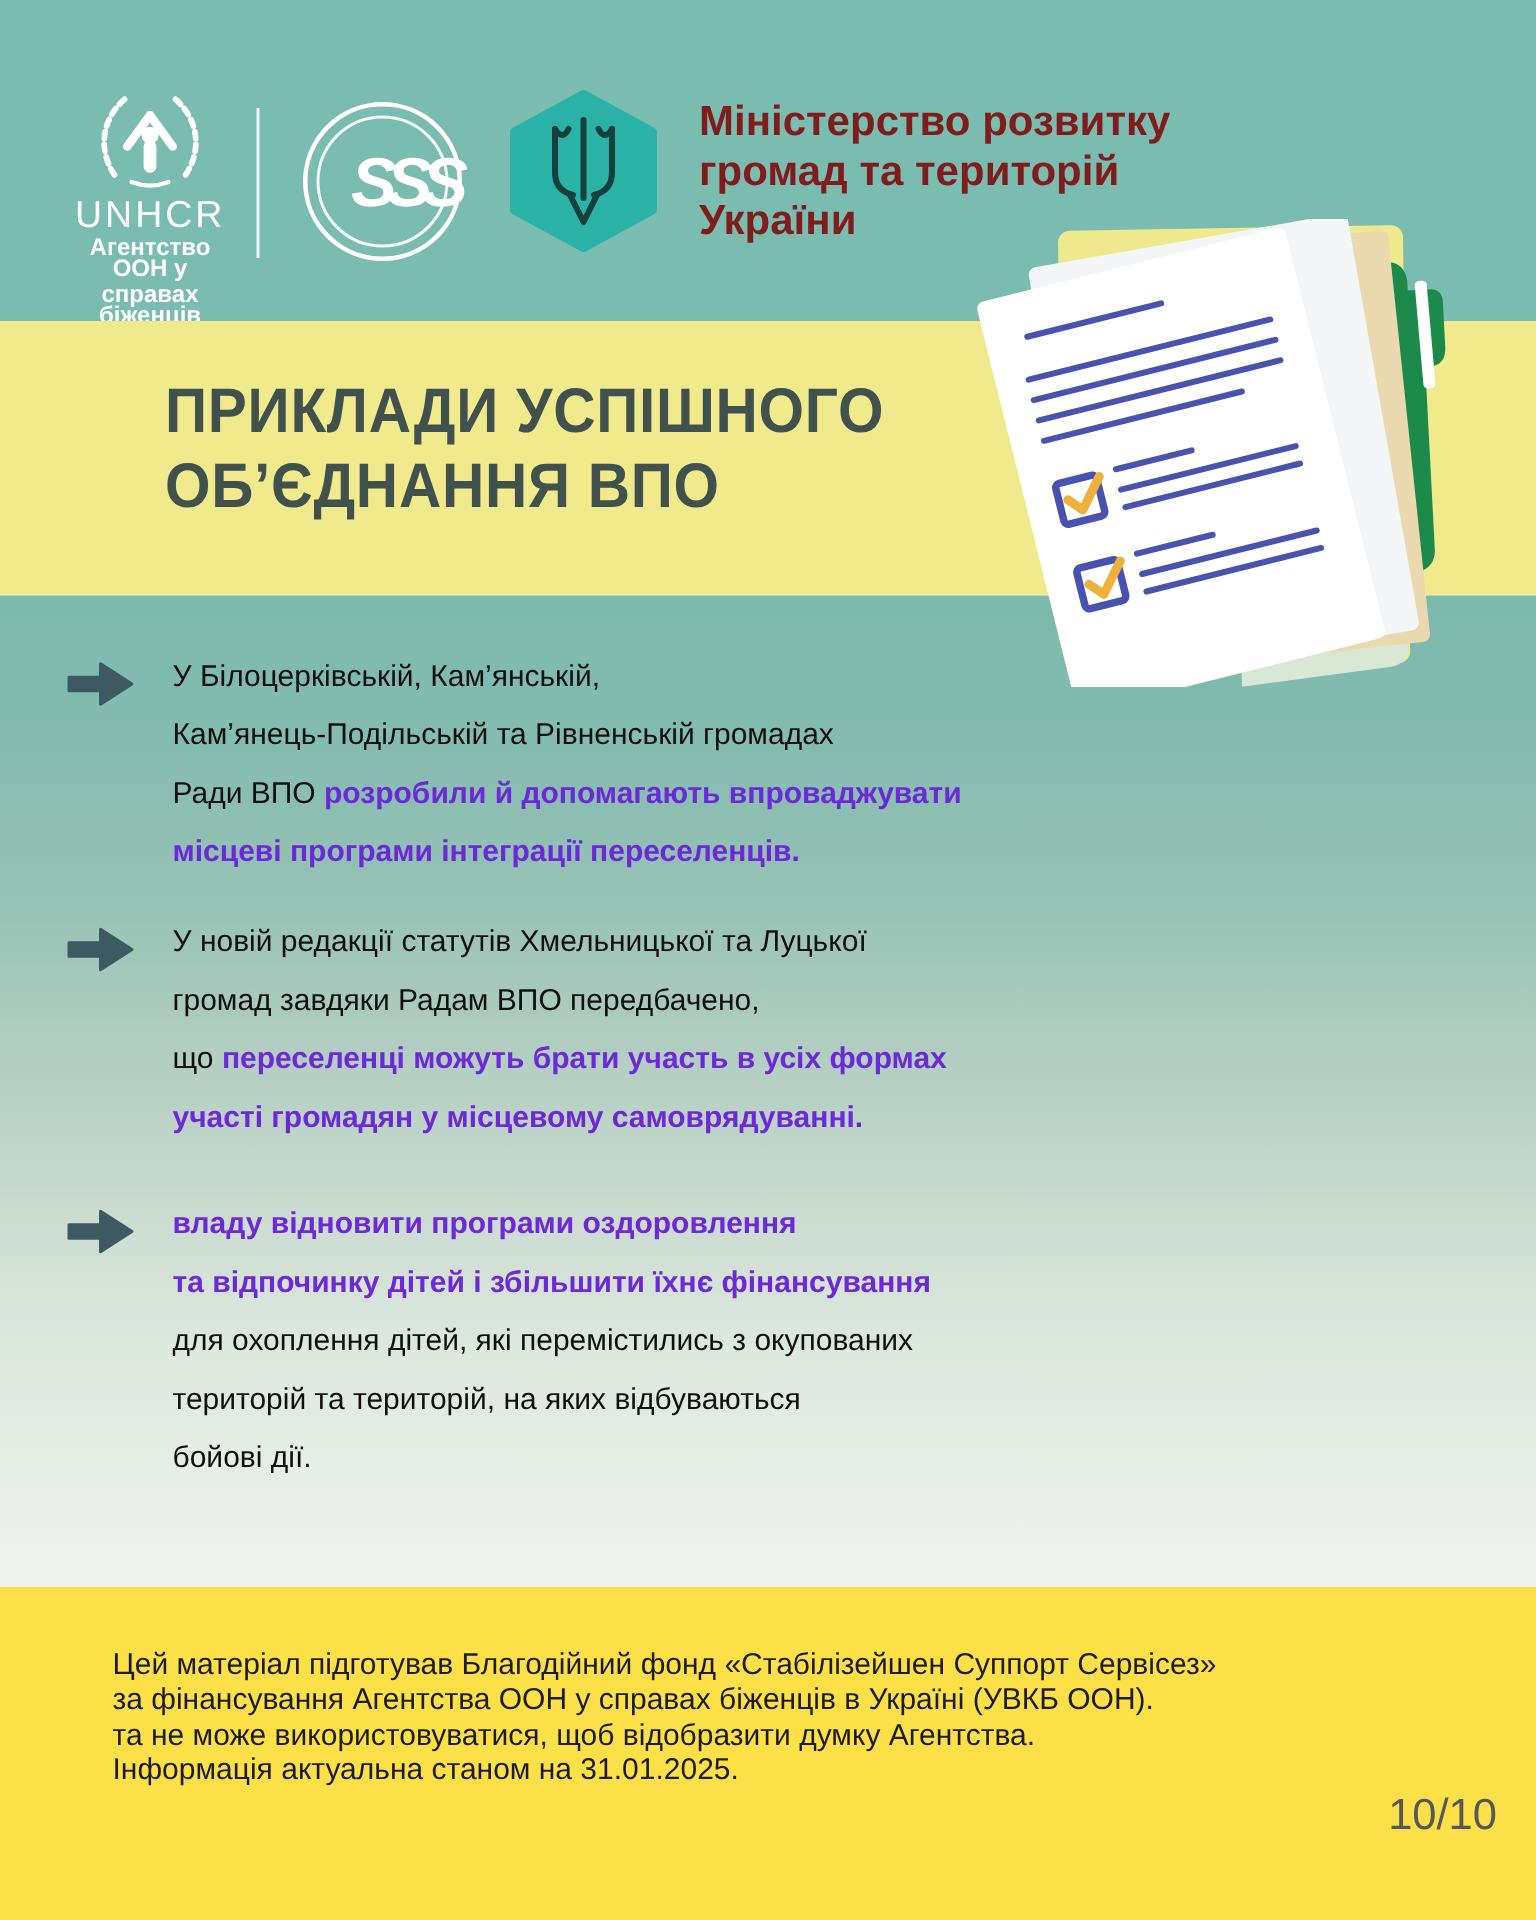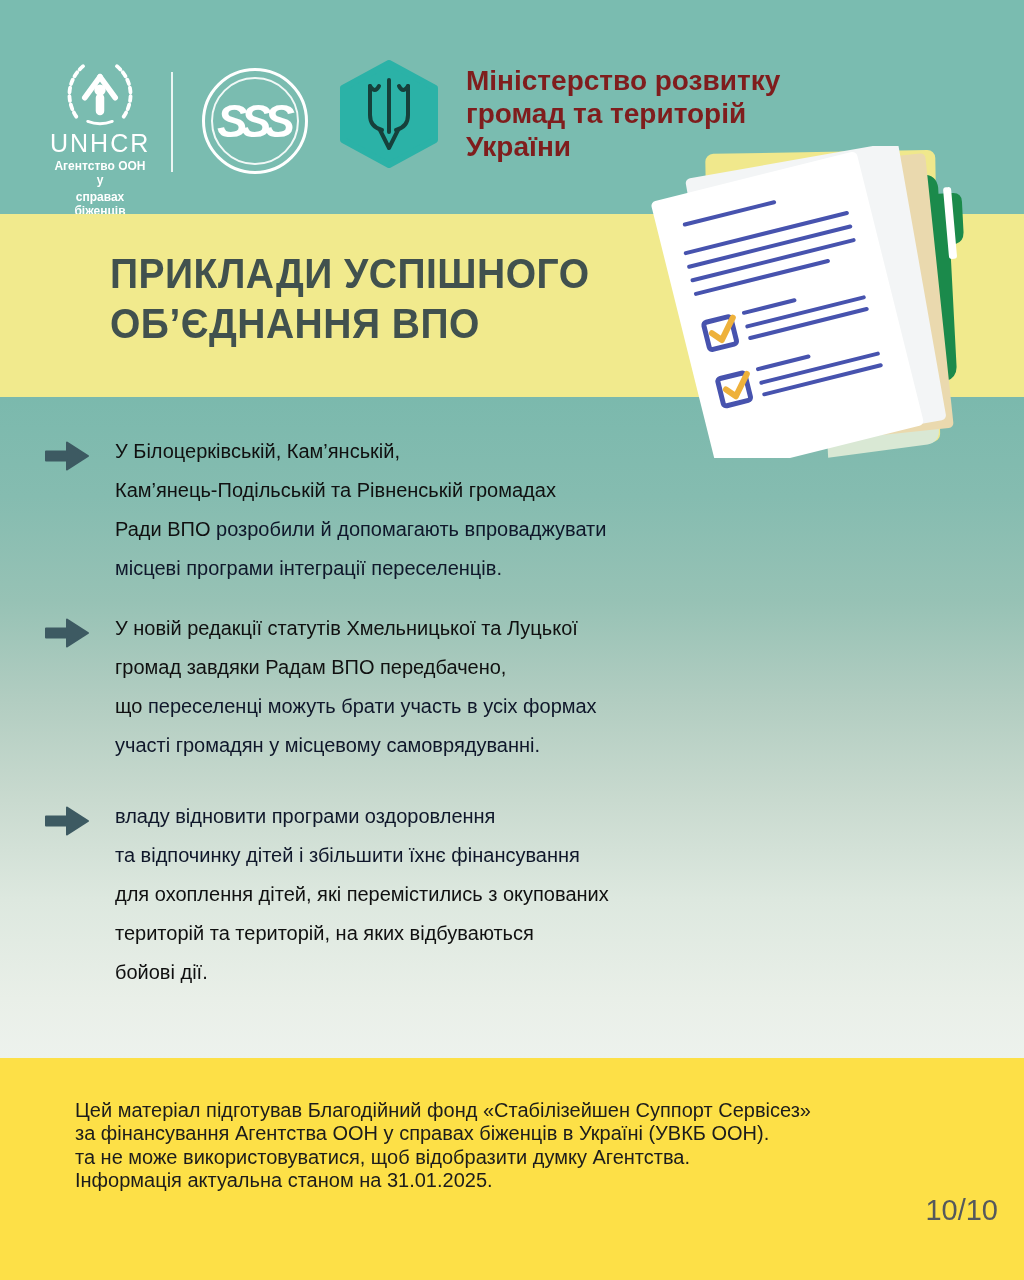--- a/index.html
+++ b/index.html
@@ -5,27 +5,27 @@
   html,body{margin:0;padding:0;background:#ffffff;}
   .page{
     position:relative;width:1024px;height:1280px;overflow:hidden;
     font-family:"Liberation Sans",sans-serif;background:#ffffff;
   }
   
   .header{position:absolute;left:0;top:0;width:1024px;height:214px;background:#7abcb0;}
   .unhcr{position:absolute;left:50px;top:56px;width:100px;text-align:center;color:#ffffff;}
   .unhcr svg{display:block;margin:0 auto;}
   .unhcr-word{font-size:25px;font-weight:normal;letter-spacing:2px;line-height:26px;margin-top:2px;}
-  .unhcr-sub{font-size:12px;line-height:14px;font-weight:bold;margin-top:3px;}
+  .unhcr-sub{font-size:16px;line-height:14px;font-weight:bold;margin-top:3px;}
   .logo-divider{position:absolute;left:171px;top:72px;width:2px;height:100px;background:rgba(255,255,255,.85);}
   .sss{position:absolute;left:202px;top:68px;width:106px;height:106px;border-radius:50%;
        border:3px solid #ffffff;box-sizing:border-box;}
   .sss-inner{position:absolute;left:6px;top:6px;right:6px;bottom:6px;border-radius:50%;
        border:2px solid rgba(255,255,255,.9);}
-  .sss-label{position:absolute;left:0;right:0;top:27px;text-align:center;color:#ffffff;
+  .sss-label{position:absolute;left:0;right:0;top:27px;text-align:right;color:#ffffff;
        font-size:46px;font-weight:bold;font-style:italic;letter-spacing:-7px;line-height:46px;
        text-indent:-5px;}
   .ministry-logo{position:absolute;left:336px;top:60px;width:106px;height:108px;}
   .ministry-name{position:absolute;left:466px;top:64px;color:#7f1d1d;font-weight:bold;
        font-size:28px;line-height:33px;}
   
   .title-band{position:absolute;left:0;top:214px;width:1024px;height:183px;background:#f1ea8d;}
   .page-title{position:absolute;left:110px;top:249px;color:#41514e;font-weight:bold;
        font-size:42px;line-height:50px;letter-spacing:.5px;transform:scaleX(.93);
        transform-origin:left top;white-space:nowrap;}
@@ -35,21 +35,21 @@
        background:linear-gradient(180deg,
         #7bb9ad 0%, #85bcb0 15%, #97c2b5 31%, #b2cdc1 46%,
         #c9dacf 61%, #dde8df 76%, #e9efe8 91%, #edf2ed 100%);}
   .bullets{position:absolute;left:0;top:0;width:1024px;height:1280px;pointer-events:none;}
   .bullet{position:absolute;left:44px;display:flex;align-items:flex-start;}
   .bullet:nth-child(1){top:432px;}
   .bullet:nth-child(2){top:609px;}
   .bullet:nth-child(3){top:797px;}
   .bullet .arrow{flex:0 0 auto;margin-top:7px;}
   .bullet-text{margin-left:25px;font-size:20px;line-height:39px;color:#101010;max-width:880px;}
-  .bullet-text .b{font-weight:normal;color:#0f172a;}
+  .bullet-text .b{font-weight:bold;color:#6d28d9;}
   .bullet-text .line{white-space:nowrap;}
   
   .footer{position:absolute;left:0;top:1058px;width:1024px;height:222px;background:#fde047;}
   .footer-lines{position:absolute;left:75px;top:41px;font-size:20px;line-height:23.4px;color:#1c1c1c;}
   .page-number{position:absolute;right:26px;top:136px;font-size:29px;color:#55595c;}
 </style>
 </head>
 <body>
 
 <div class="page">

